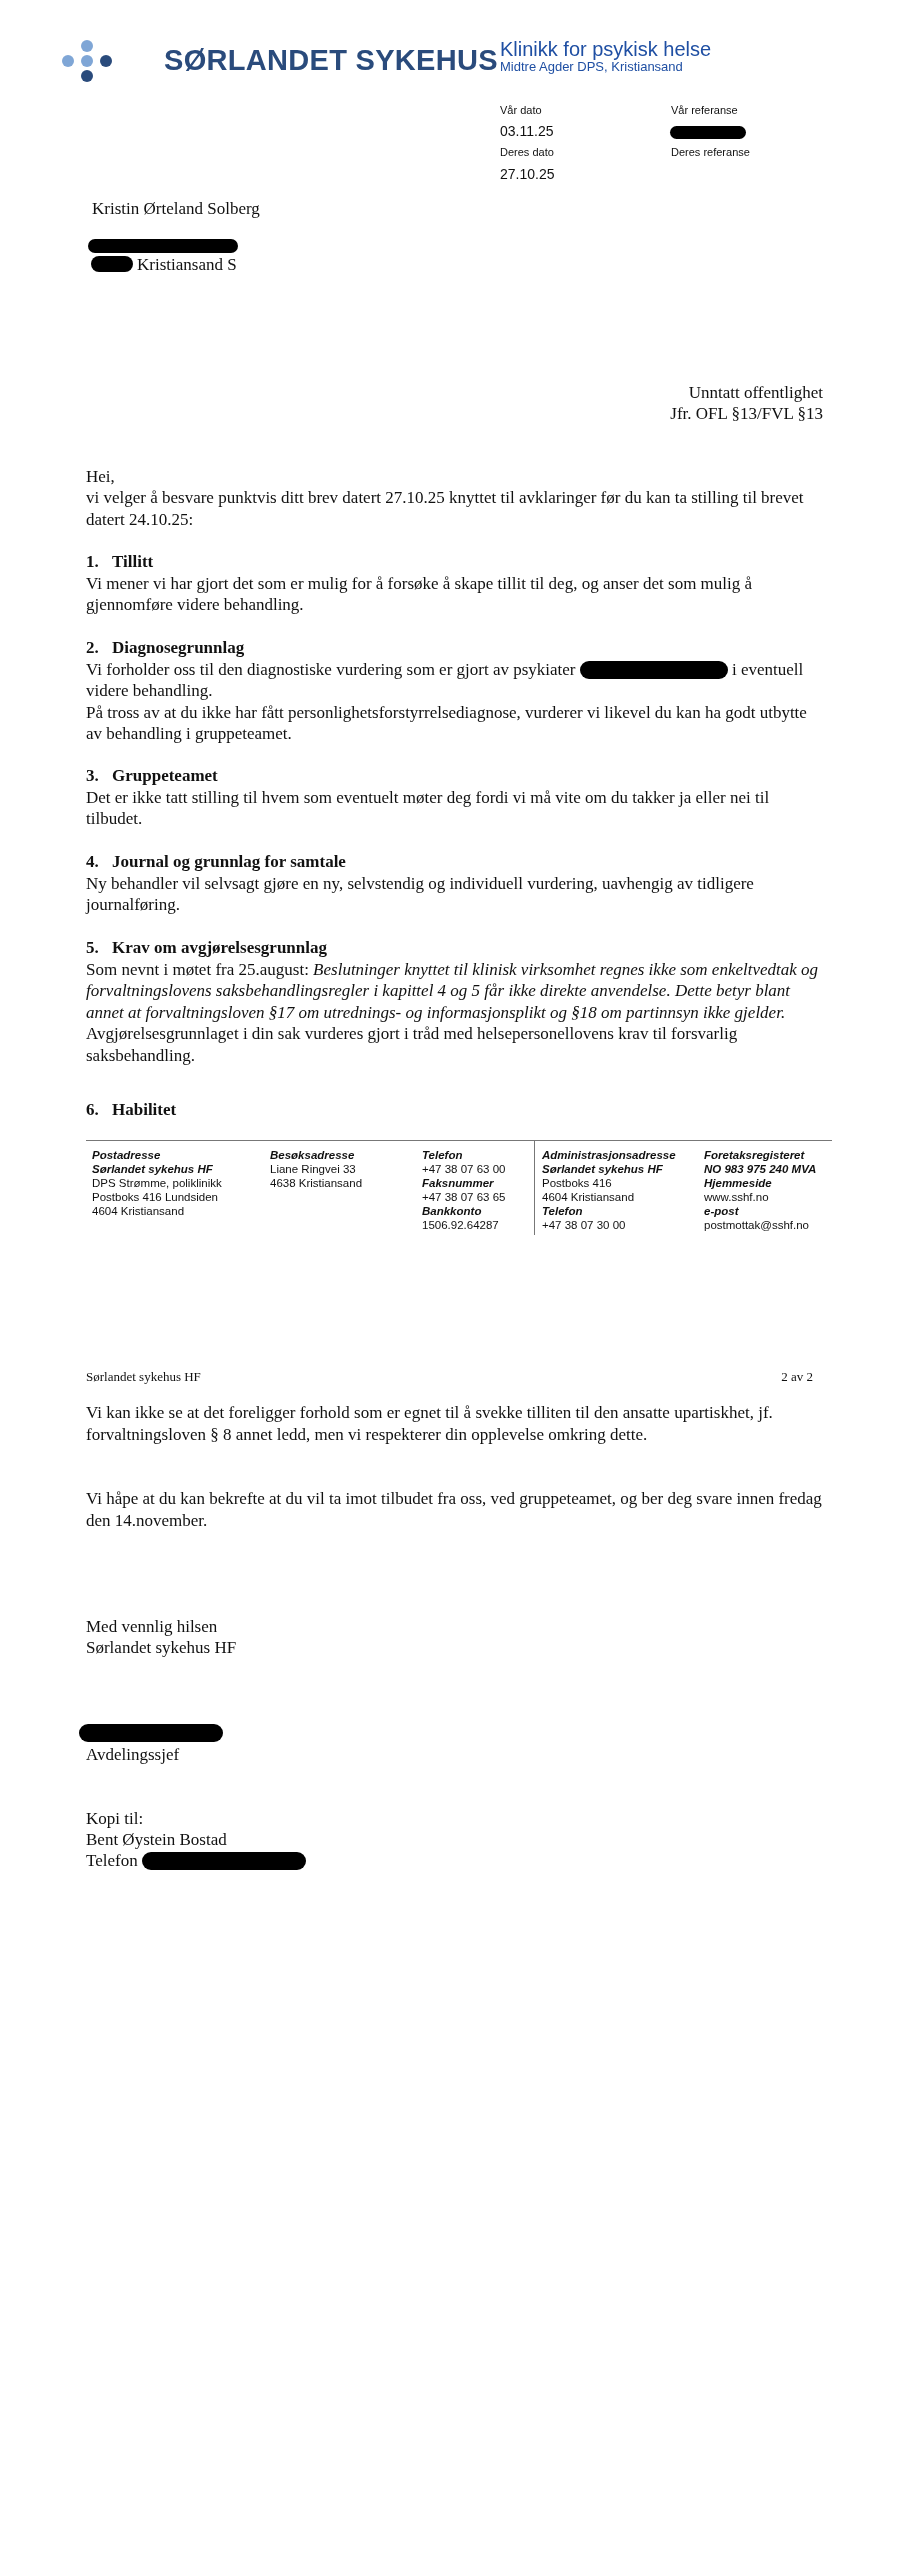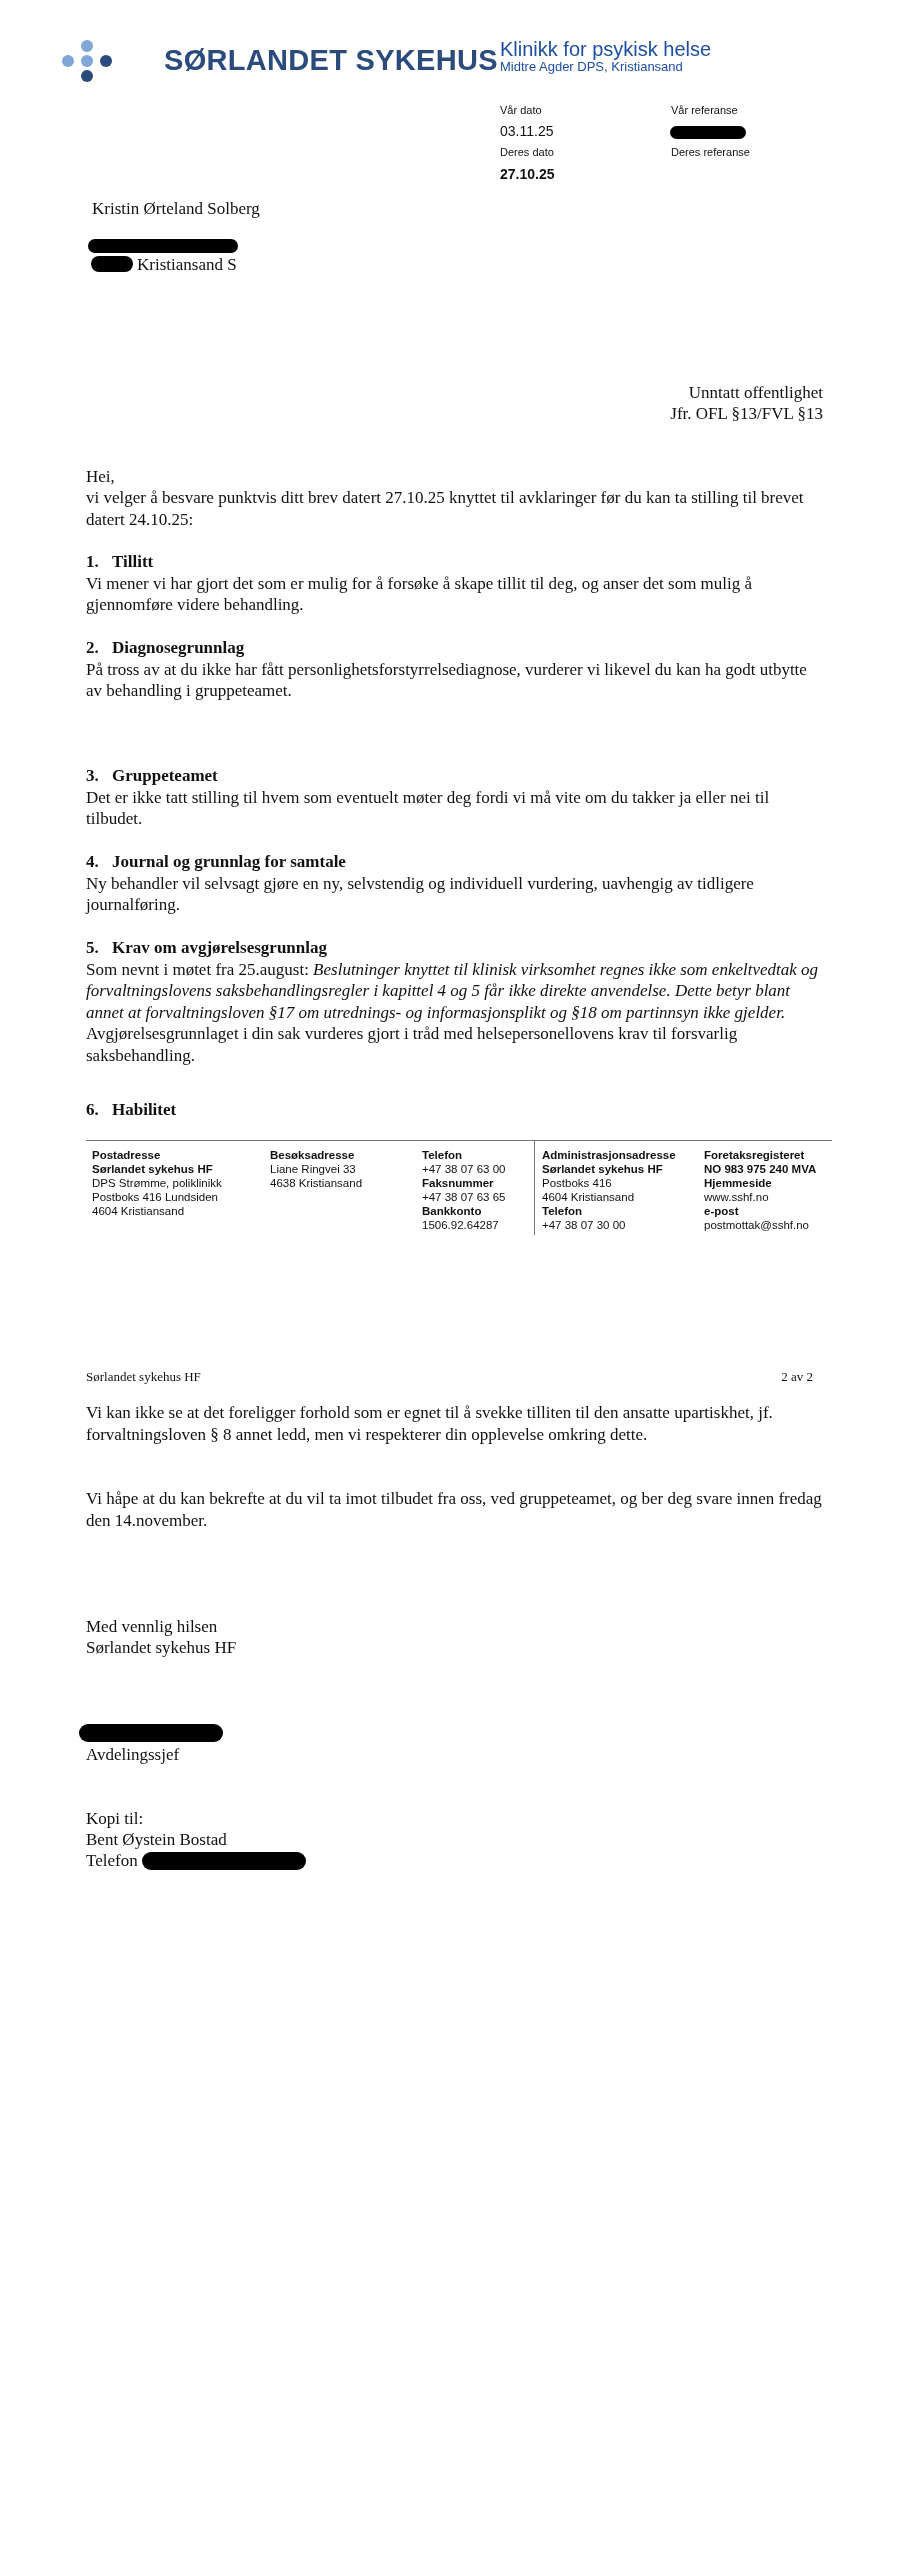--- a/index.html
+++ b/index.html
@@ -25,21 +25,21 @@
     .body-text { font-size: 17px; line-height: 21.5px; }
     .para { position: absolute; left: 86px; width: 740px; }
     .heading { font-weight: bold; }
     .heading .num { display: inline-block; width: 26px; }
     .ital { font-style: italic; }
 
     
     .footer-line { position: absolute; left: 86px; top: 1140px; width: 746px; height: 1px; background: #777; }
     .footer-vline { position: absolute; left: 534px; top: 1140px; width: 1px; height: 95px; background: #777; }
     .fcol { position: absolute; top: 1148px; font-size: 11.5px; line-height: 14px; color: #111; }
-    .fcol b { font-weight: bold; }
+    .fcol b { font-weight: bold; font-style: italic; }
   </style>
 </head>
 <body>
 
 <div class="abs logo sans">
   <span class="dot" style="left:19px; top:0px; background:#7fa6d6;"></span>
   <span class="dot" style="left:0px; top:15px; background:#7fa6d6;"></span>
   <span class="dot" style="left:19px; top:15px; background:#7fa6d6;"></span>
   <span class="dot" style="left:38px; top:15px; background:#2a4b7c;"></span>
   <span class="dot" style="left:19px; top:30px; background:#2a4b7c;"></span>
@@ -47,21 +47,21 @@
 </div>
 
 <div class="abs clinic sans">
   <div class="l1">Klinikk for psykisk helse</div>
   <div class="l2">Midtre Agder DPS, Kristiansand</div>
 </div>
 
 <div class="abs sans meta" style="left:500px; top:104px;">Vår dato</div>
 <div class="abs sans metaval" style="left:500px; top:123px;">03.11.25</div>
 <div class="abs sans meta" style="left:500px; top:146px;">Deres dato</div>
-<div class="abs sans metaval" style="left:500px; top:166px;font-weight:bold;">27.10.25</div>
+<div class="abs sans metaval" style="left:500px; top:166px;">27.10.25</div>
 
 <div class="abs sans meta" style="left:671px; top:104px;">Vår referanse</div>
 <div class="redact" style="left:670px; top:126px; width:76px; height:13px;"></div>
 <div class="abs sans meta" style="left:671px; top:146px;">Deres referanse</div>
 
 <div class="abs serif body-text" style="left:92px; top:198px;">Kristin Ørteland Solberg</div>
 <div class="redact" style="left:88px; top:239px; width:150px; height:14px;"></div>
 <div class="redact" style="left:91px; top:256px; width:42px; height:16px;"></div>
 <div class="abs serif body-text" style="left:137px; top:254px;">Kristiansand S</div>
 
@@ -71,20 +71,21 @@
 <div class="para serif body-text" style="top:466px;">Hei,</div>
 <div class="para serif body-text" style="top:487px;">vi velger å besvare punktvis ditt brev datert 27.10.25 knyttet til avklaringer før du kan ta stilling til brevet datert 24.10.25:</div>
 
 <div class="para serif body-text" style="top:551px;">
   <div class="heading"><span class="num">1.</span><span>Tillitt</span></div>
   <div>Vi mener vi har gjort det som er mulig for å forsøke å skape tillit til deg, og anser det som mulig å gjennomføre videre behandling.</div>
 </div>
 
 <div class="para serif body-text" style="top:637px;">
   <div class="heading"><span class="num">2.</span><span>Diagnosegrunnlag</span></div>
+  <div><span>Vi forholder oss til den diagnostiske vurdering som er gjort av psykiater</span> <span style="display:inline-block; width:148px; height:18px; background:#000; border-radius:9px; vertical-align:-4px;"></span> <span>i eventuell videre behandling.</span></div>
   <div>På tross av at du ikke har fått personlighetsforstyrrelsediagnose, vurderer vi likevel du kan ha godt utbytte av behandling i gruppeteamet.</div>
 </div>
 
 <div class="para serif body-text" style="top:765px;">
   <div class="heading"><span class="num">3.</span><span>Gruppeteamet</span></div>
   <div>Det er ikke tatt stilling til hvem som eventuelt møter deg fordi vi må vite om du takker ja eller nei til tilbudet.</div>
 </div>
 
 <div class="para serif body-text" style="top:851px;">
   <div class="heading"><span class="num">4.</span><span>Journal og grunnlag for samtale</span></div>

